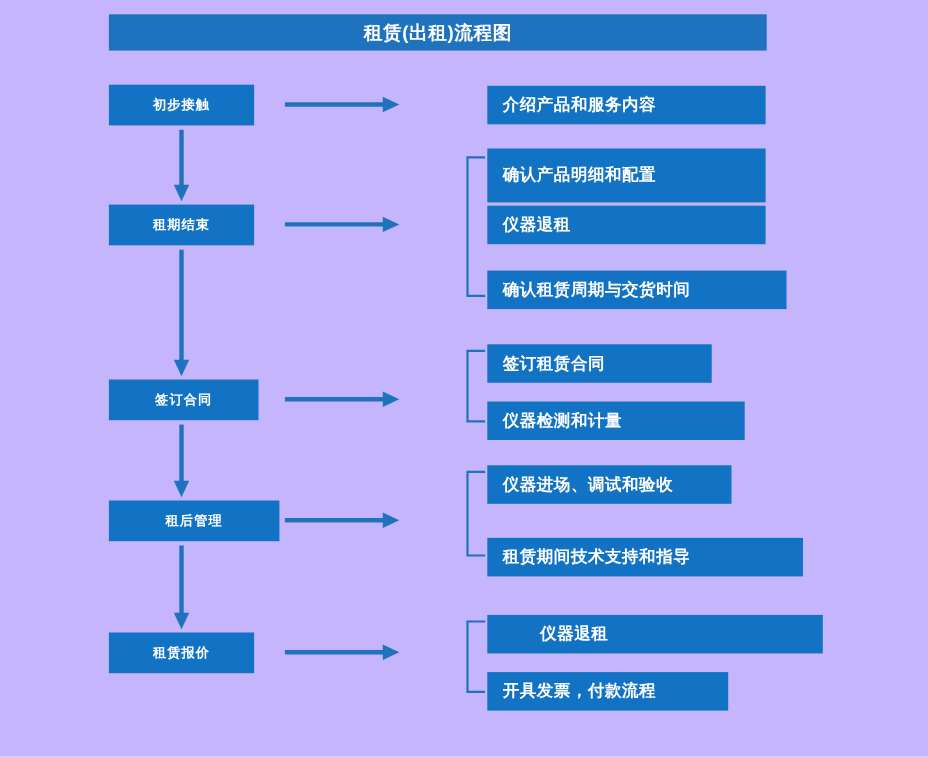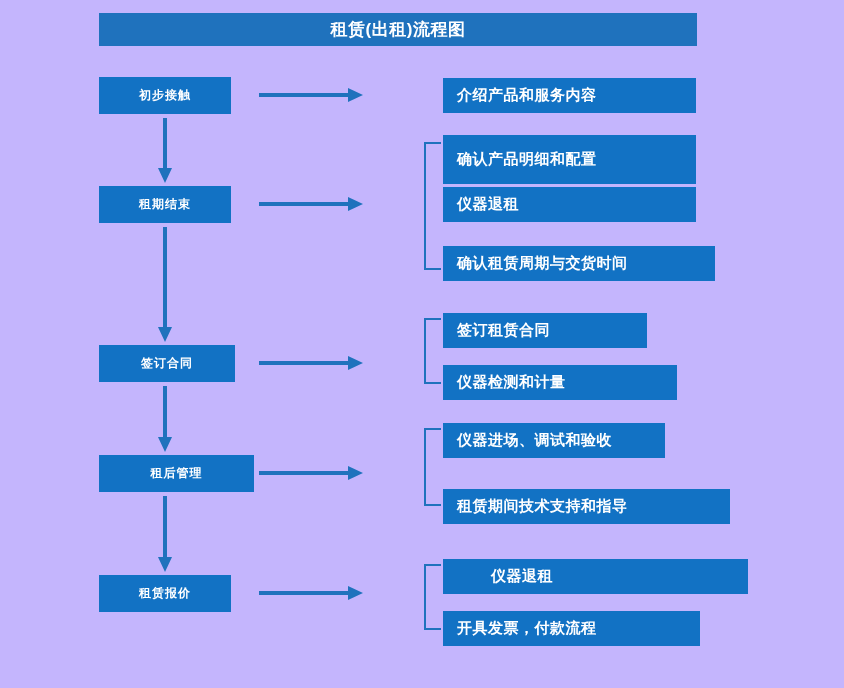--- a/index.html
+++ b/index.html
@@ -97,21 +97,21 @@
   <div class="detail-box" style="left:443px; top:313px; width:204px; height:35px;">签订租赁合同</div>
 
   <div class="detail-box" style="left:443px; top:365px; width:234px; height:35px;">仪器检测和计量</div>
 
   <div class="detail-box" style="left:443px; top:423px; width:222px; height:35px;">仪器进场、调试和验收</div>
 
   <div class="detail-box" style="left:443px; top:489px; width:287px; height:35px;">租赁期间技术支持和指导</div>
 
   <div class="detail-box" style="left:443px; top:559px; width:305px; height:35px;padding-left:48px;">仪器退租</div>
 
-  <div class="detail-box" style="left:443px; top:611px; width:257px; height:35px;">开具发票，付款流程</div>
+  <div class="detail-box" style="left:443px; top:611px; width:219px; height:35px;">开具发票，付款流程</div>
 
   <div class="v-arrow" style="left:158px; top:118px; height:66px;">
     <svg width="14" height="66" viewBox="0 0 14 66">
       <line x1="7" y1="0" x2="7" y2="54" stroke="#1F72BD" stroke-width="4"></line>
       <polygon points="7,65 0,50 14,50" fill="#1F72BD"></polygon>
     </svg>
   </div>
 
   <div class="v-arrow" style="left:158px; top:227px; height:116px;">
     <svg width="14" height="116" viewBox="0 0 14 116">

